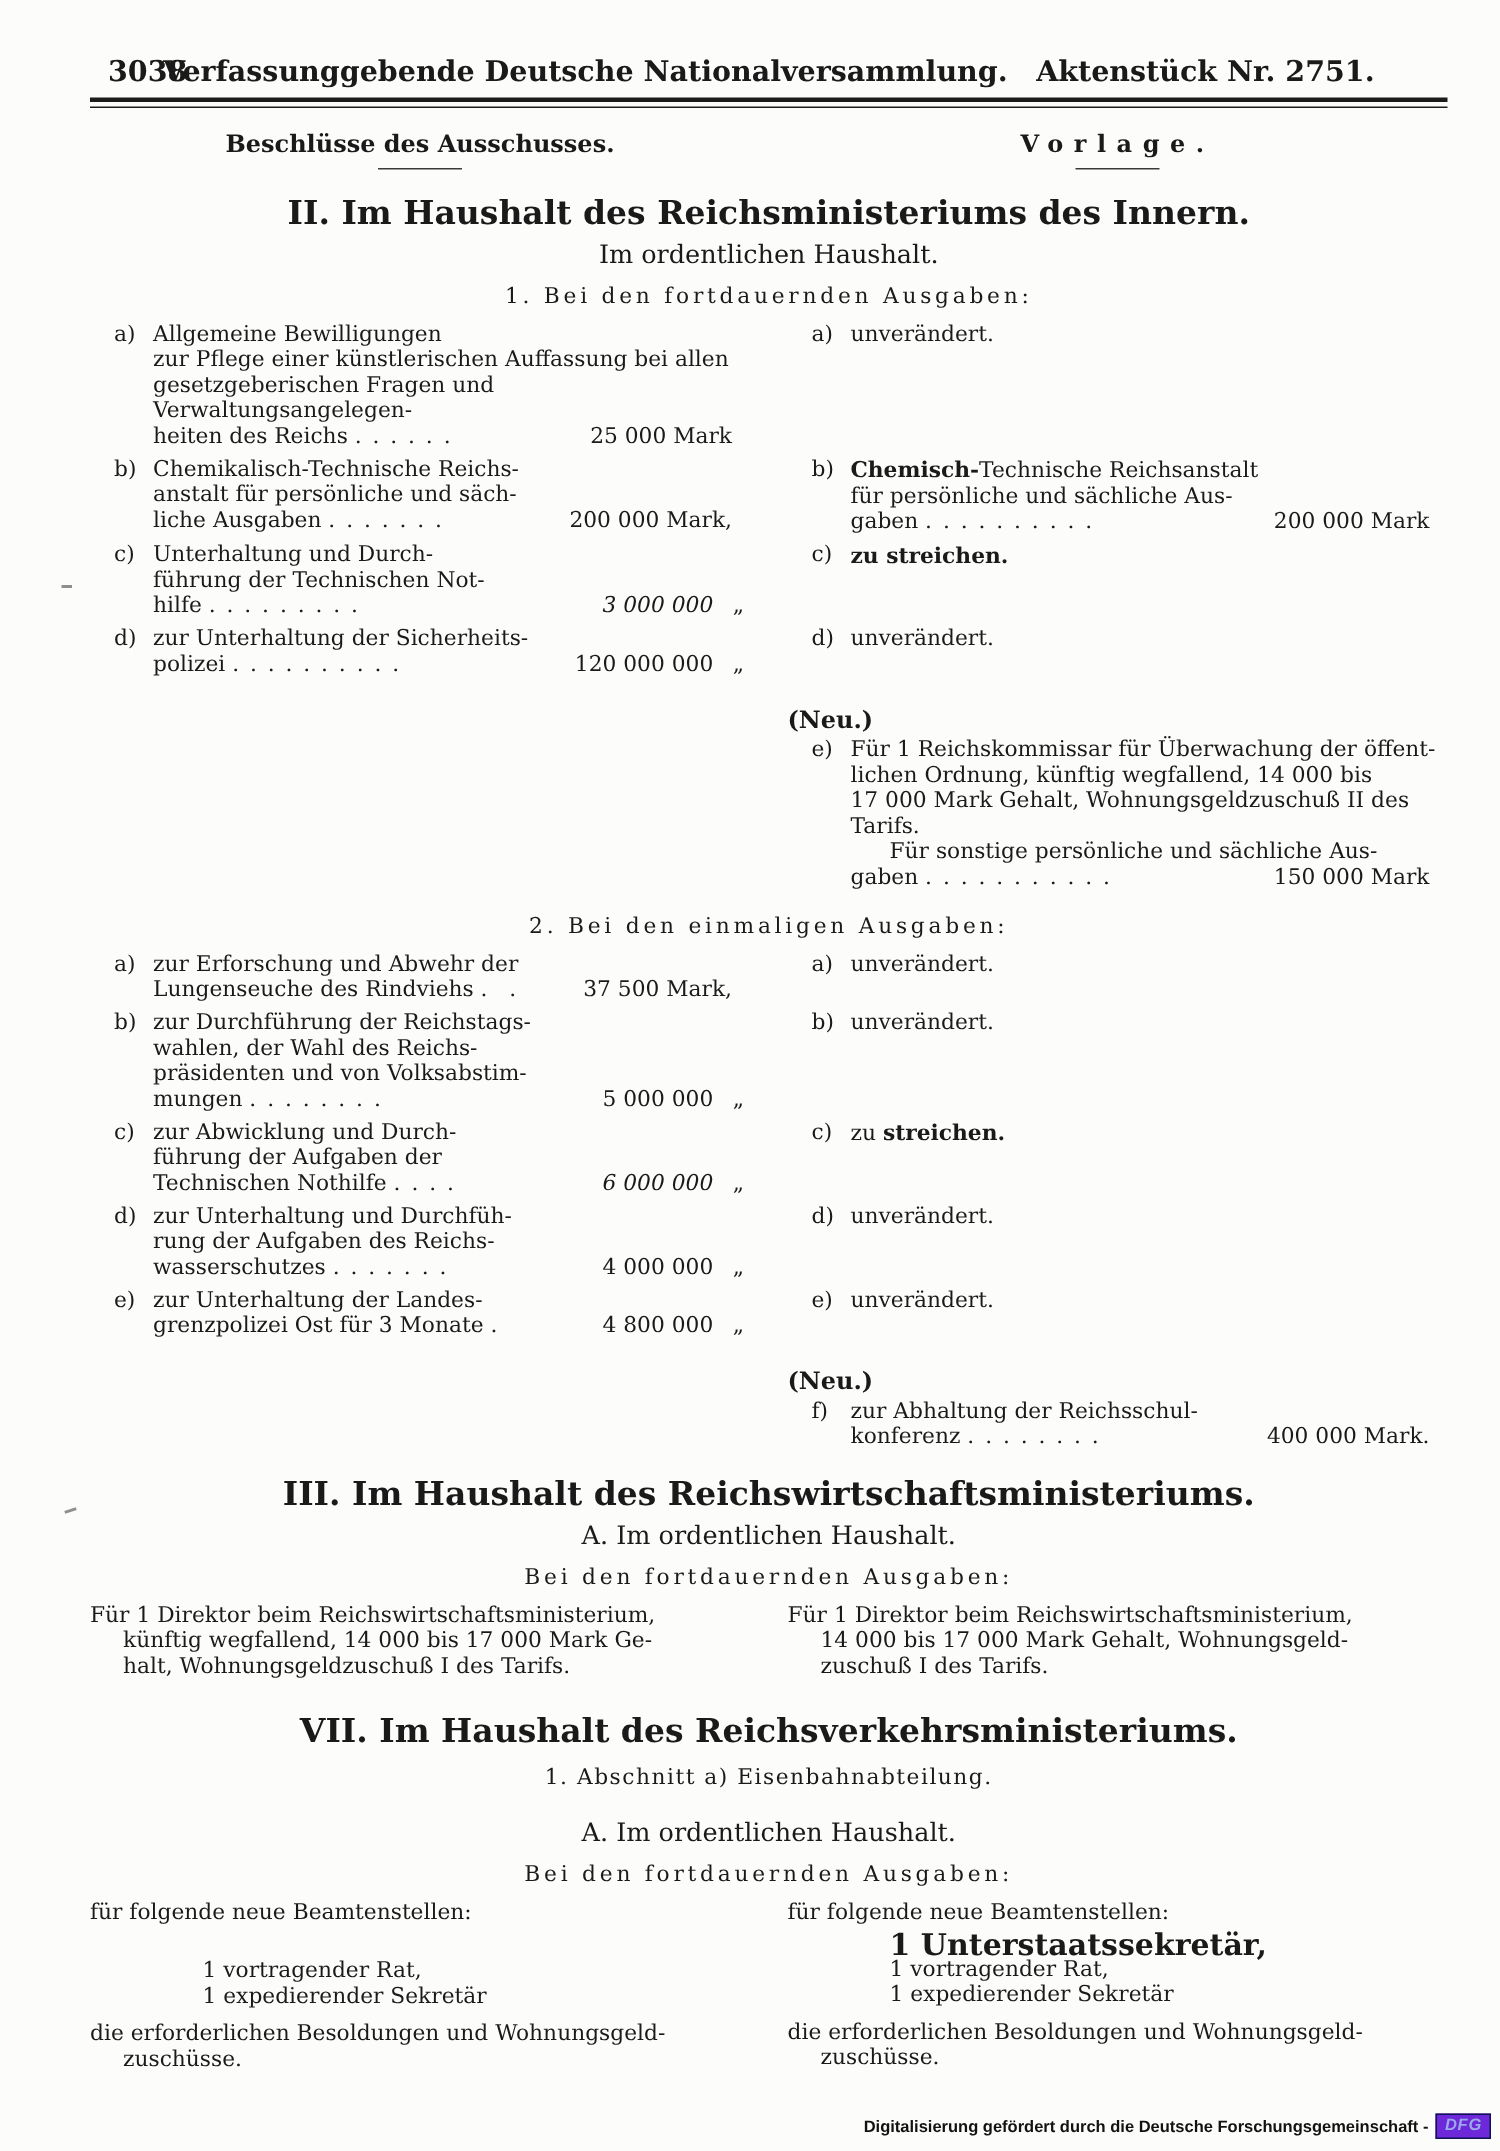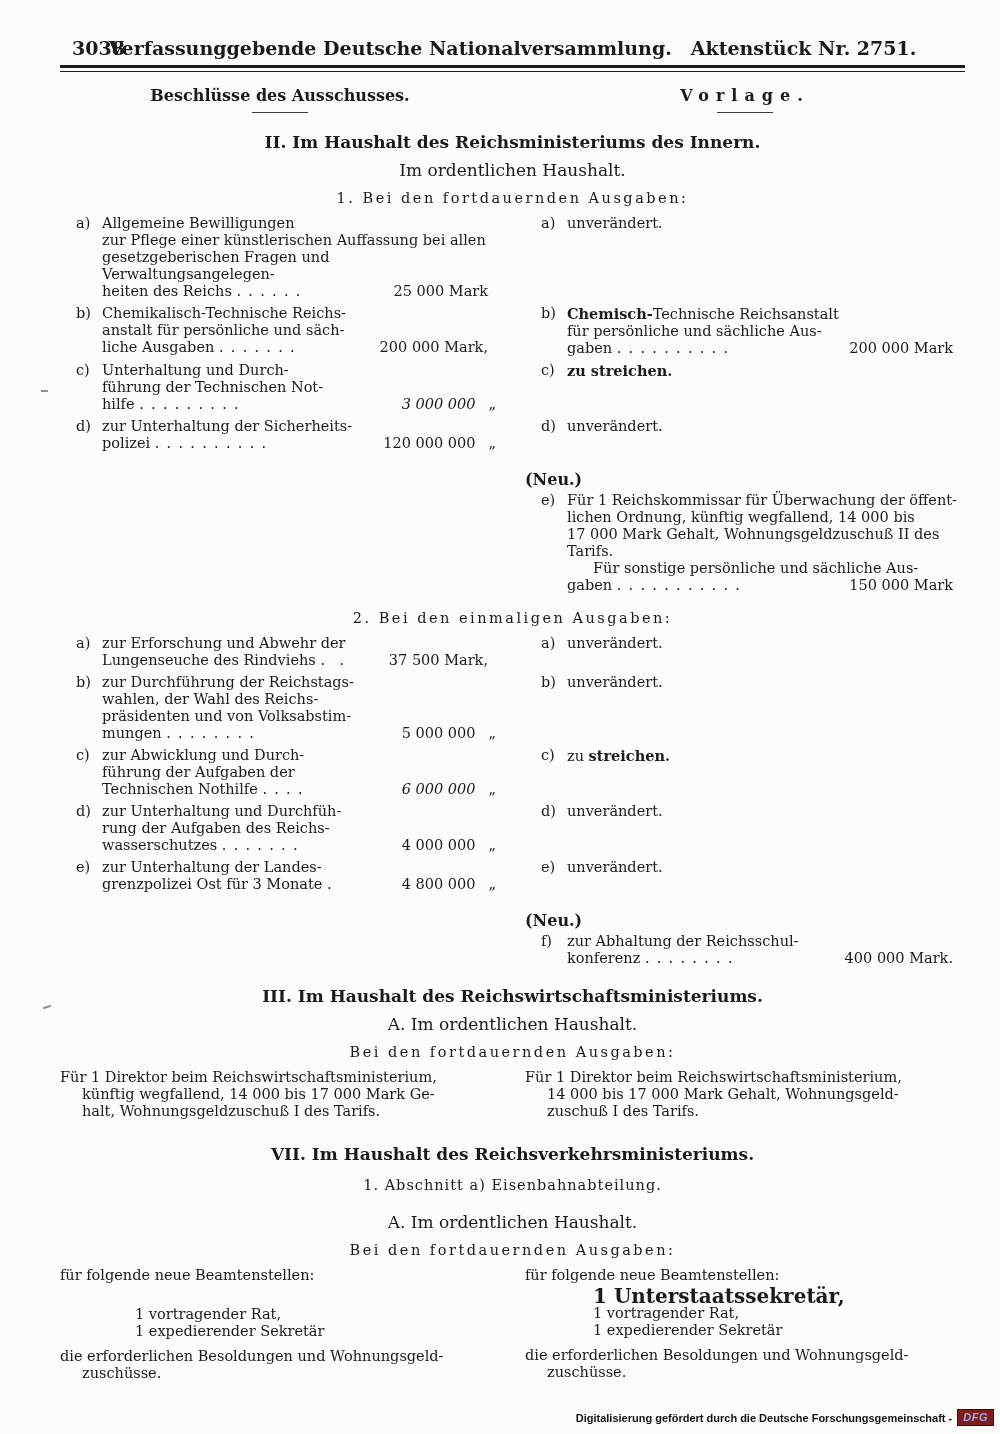--- a/index.html
+++ b/index.html
@@ -16,21 +16,21 @@
   .dbl-rule{margin-top:5px;height:3px;border-top:3px solid #1c1c1c;border-bottom:1px solid #1c1c1c;}
 
   
   .pairs{display:grid;grid-template-columns:440px 440px;column-gap:25px;row-gap:5px;align-items:start;}
   .colheads{display:grid;grid-template-columns:440px 440px;column-gap:25px;margin-top:14px;}
   .colhead{text-align:center;font-weight:bold;font-size:16px;}
   .colhead .sp{letter-spacing:7px;}
   .underline{width:56px;height:1px;background:#3a3a3a;margin:7px auto 0 auto;}
 
   
-  .sec-title{text-align:center;font-weight:bold;font-size:17px;line-height:24px;margin-top:17px;}
+  .sec-title{text-align:center;font-weight:bold;font-size:22px;line-height:24px;margin-top:17px;}
   .sec-sub{text-align:center;font-size:17px;line-height:22px;margin-top:5px;}
   .sec-heading{text-align:center;font-size:14.5px;letter-spacing:2.5px;line-height:20px;margin-top:7px;margin-bottom:7px;}
   .sec-heading.tight{letter-spacing:1px;}
   .neu{font-weight:bold;font-size:16px;line-height:19px;margin:7px 0 3px 0;}
 
   
   .item{display:flex;padding-left:16px;font-size:14.5px;line-height:17px;}
   .ilabel{width:26px;flex:none;}
   .ibody{flex:1;position:relative;}
   .itext{white-space:pre-line;}
@@ -47,21 +47,21 @@
   .intro{font-size:14.5px;line-height:17px;}
   .names-block{font-size:14.5px;line-height:17px;}
   .names-block.nb-left{margin:22px 0 8px 75px;}
   .names-block.nb-right{margin:4px 0 8px 68px;}
   .names-block .bold{font-size:20px;}
   .outro{margin-top:2px;}
 
   
   .footer{position:absolute;right:6px;bottom:8px;display:flex;align-items:center;gap:5px;
     font-family:Liberation Sans, sans-serif;font-weight:bold;font-size:11px;color:#121212;text-align:center;}
-  .dfg-box{display:inline-block;background:#7f1d1d;color:#9aa9ea;border:1px solid #0e1354;
+  .dfg-box{display:inline-block;background:#6d28d9;color:#9aa9ea;border:1px solid #0e1354;
     font-style:italic;font-weight:bold;font-size:11px;line-height:13px;padding:1px 5px;letter-spacing:0.5px;}
 
   
   .artifact{position:absolute;background:#8f8f8f;}
 </style>
 </head>
 <body>
 
 <div class="sheet">
 

